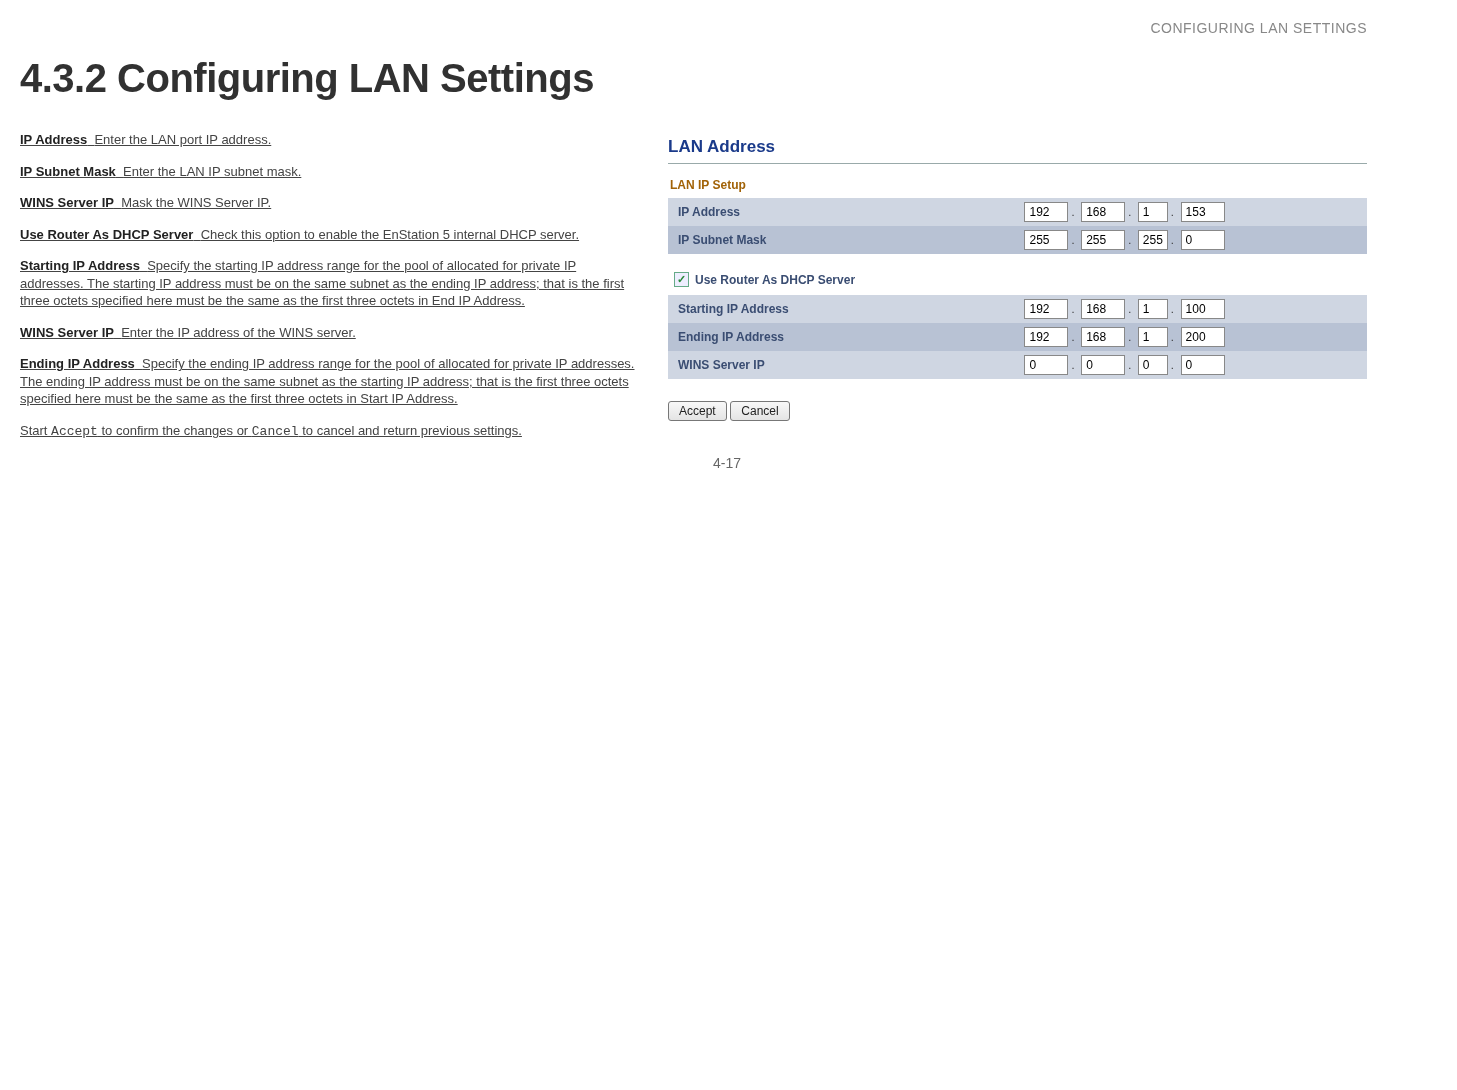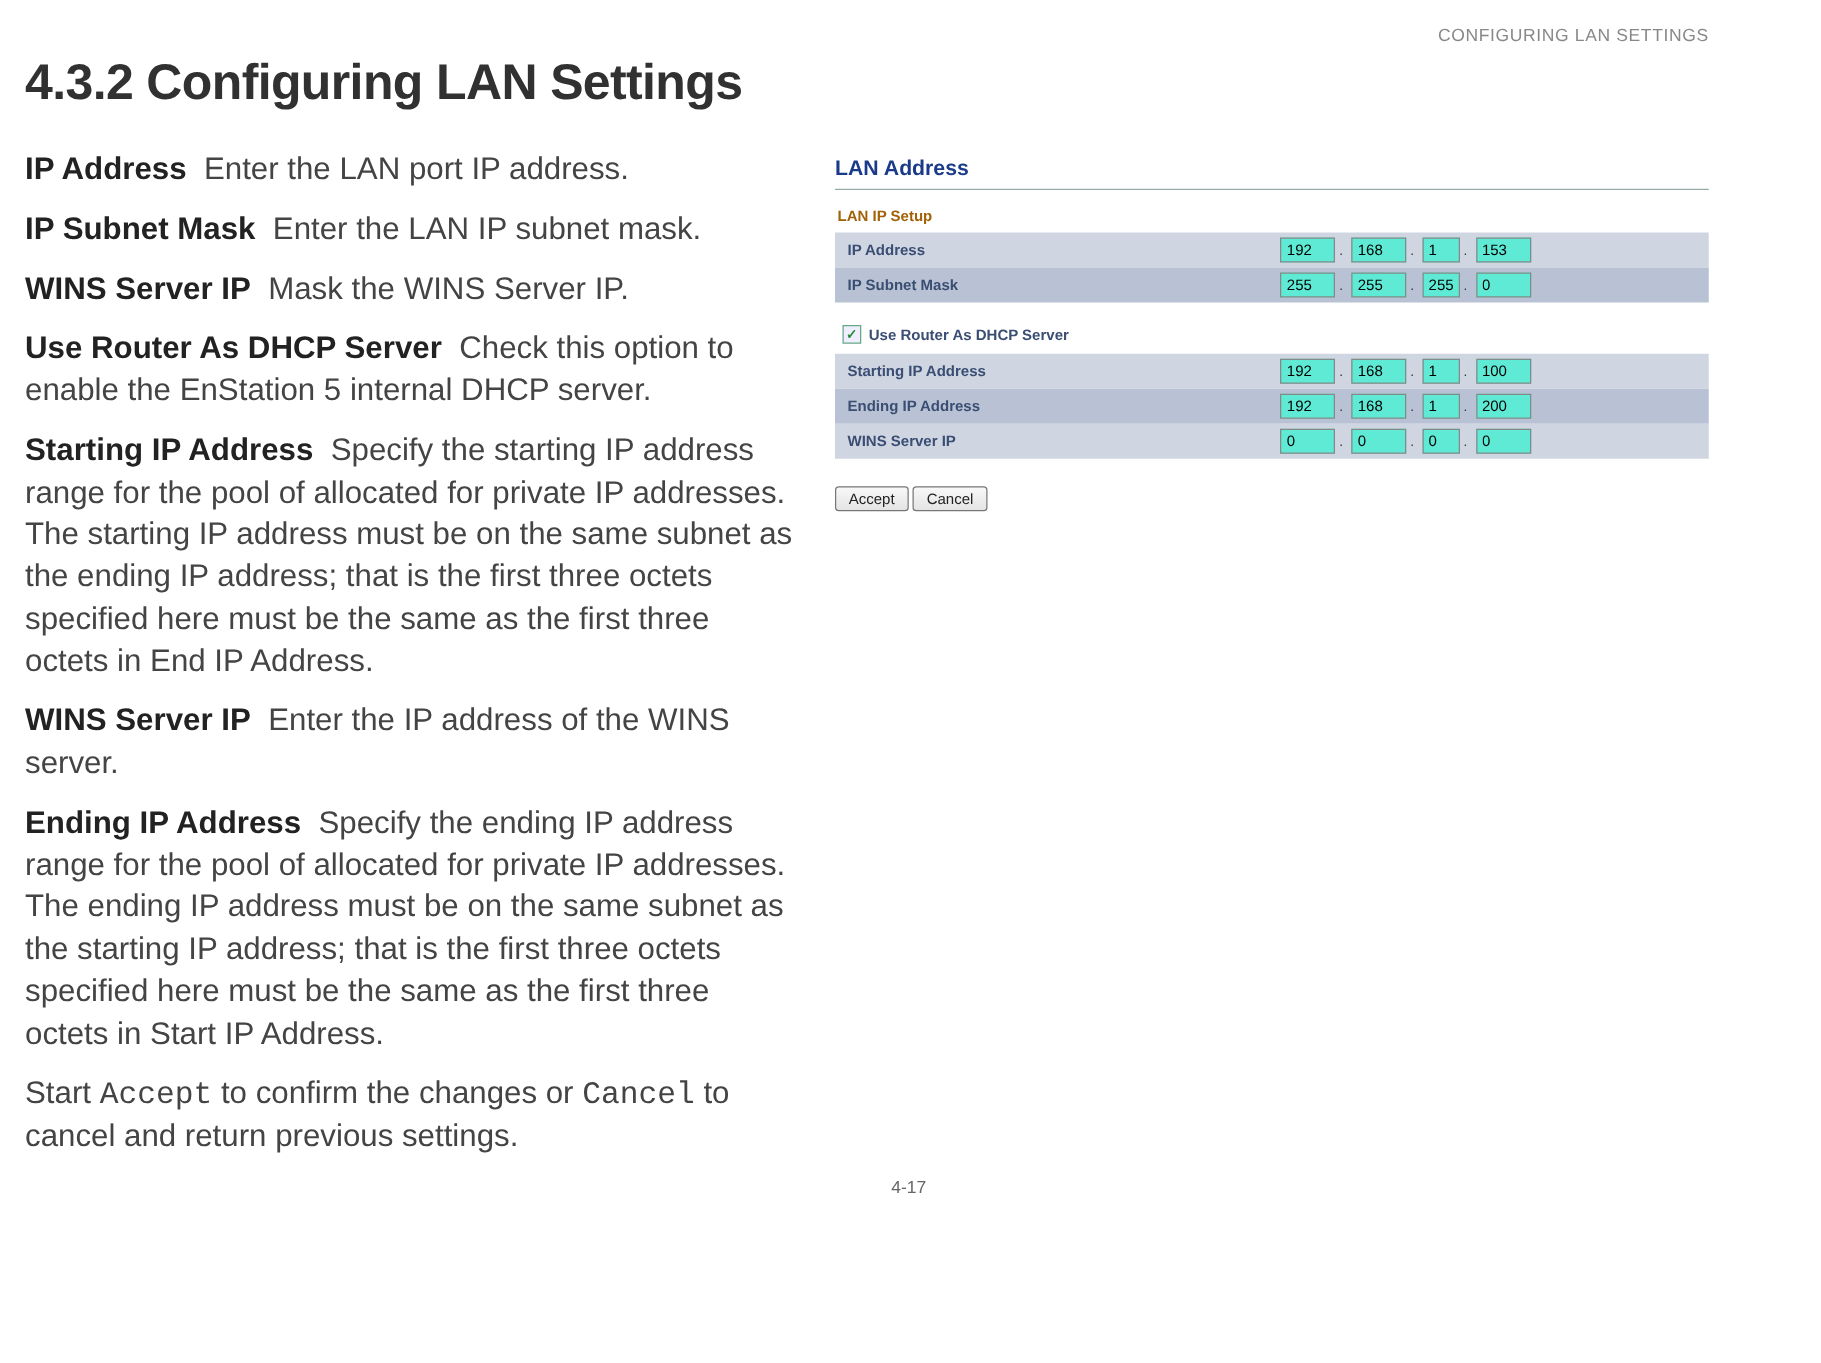--- a/index.html
+++ b/index.html
@@ -10,39 +10,40 @@
     width: 1457px;
     padding: 20px 90px 30px 20px;
     position: relative;
   }
   .running-header {
     text-align: right;
     font-variant: small-caps;
     font-size: 14px;
     color: #888;
     letter-spacing: 0.5px;
-    margin-bottom: 8px;
+    margin-bottom: 20px;
   }
   .page-title {
     font-size: 40px;
     font-weight: 700;
     color: #313131;
     margin-bottom: 30px;
     letter-spacing: -0.5px;
   }
   .content {
     display: flex;
     gap: 28px;
     align-items: flex-start;
   }
   .left-col {
     flex: 0 0 620px;
-    font-size: 25px;
+    font-size: 13px;
     line-height: 1.35;
     color: #444;
+    text-decoration: underline;
   }
   .left-col p { margin-bottom: 14px; }
   .left-col b { color: #222; font-weight: bold; }
   .mono { font-family: "Courier New", monospace; color:#444; }
   .page-foot {
     text-align: center;
     font-size: 14px;
     color: #666;
     position: absolute;
     bottom: 14px;
@@ -85,21 +86,21 @@
   .tbl td.inp {
     padding: 4px 8px 4px 0;
     white-space: nowrap;
   }
   .oct {
     width: 44px;
     height: 20px;
     border: 1px solid #888;
     font-size: 12px;
     padding: 2px 4px;
-    background: #5eead4;
+    background: #ffffff;
     text-align: left;
   }
   .oct3 { width: 30px; }
   .dot { display:inline-block; padding: 0 3px; color:#333; font-size: 11px;}
   .dhcp-row {
     margin: 18px 0 8px 6px;
     color: #3a4d72;
     font-weight: bold;
     font-size: 12px;
     display: flex;

